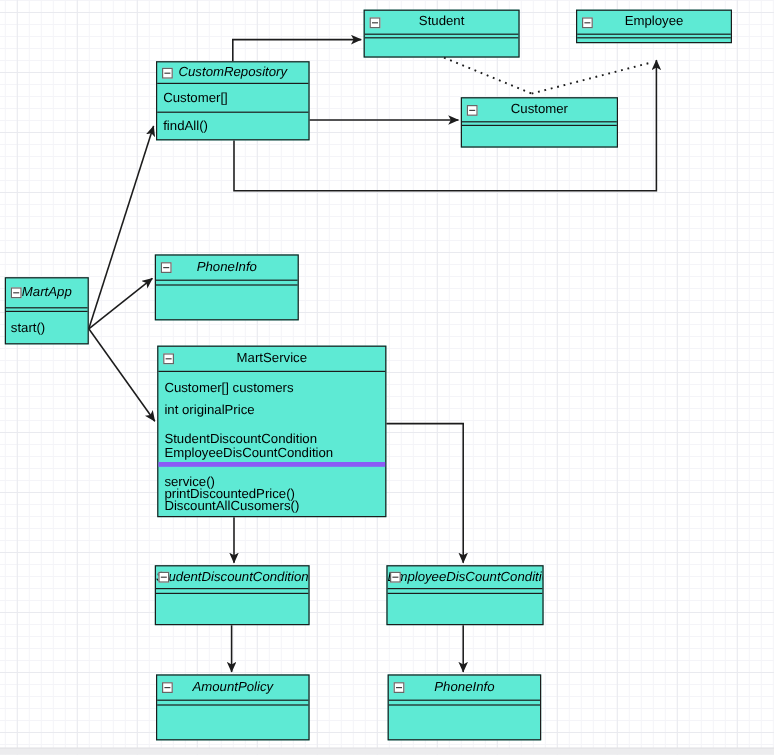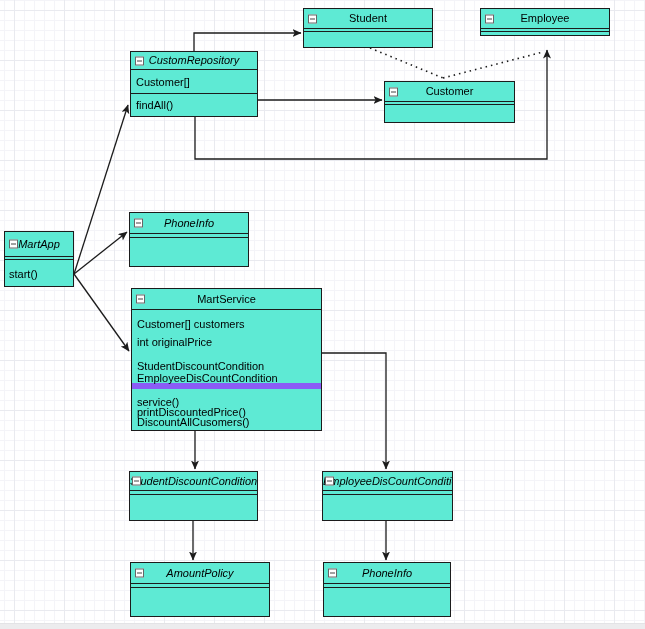--- a/index.html
+++ b/index.html
@@ -37,21 +37,21 @@
   .divide { border-bottom:1px solid #1c1c1c; }
   .collapse {
     position:absolute; left:4px; top:50%; transform:translateY(-50%);
     width:9px; height:9px; border:1px solid #666; background:#fff;
   }
   .collapse::after {
     content:""; position:absolute; left:1px; right:1px; top:3px;
     border-top:1px solid #444;
   }
   .tight .collapse { left:2px; }
-  .attrs { font-size:11px; padding:7px 5px 4px 5px; border-bottom:6px solid #8b5cf6; }
+  .attrs { font-size:11px; padding:7px 5px 4px 5px; border-bottom:4px solid #8b5cf6; }
   .attrs .ln { line-height:12px; white-space:nowrap; }
   .methods { font-size:11px; padding:8px 5px 0 5px; }
   .methods .ln { line-height:10px; white-space:nowrap; }
   #edges { position:absolute; inset:0; pointer-events:none; z-index:10; }
   .bottom-strip {
     position:absolute; left:0; right:0; bottom:0; height:6px;
     background:#ececee; border-top:1px solid #e3e3e6; z-index:20;
   }
 </style>
 </head>
@@ -136,21 +136,21 @@
 </div>
 
 <div class="uml-box abstract tight" style="left:322px;top:471px;width:131px;height:50px">
   <div class="title" style="height:19px;line-height:18px">
     <span class="collapse"></span>
     <span>EmployeeDisCountCondition</span>
   </div>
   <div class="strip" style="height:4px"></div>
 </div>
 
-<div class="uml-box abstract" style="left:130px;top:562px;width:140px;height:55px">
+<div class="uml-box abstract" style="left:130px;top:562px;width:128px;height:55px">
   <div class="title" style="height:21px;line-height:20px">
     <span class="collapse"></span>
     <span>AmountPolicy</span>
   </div>
   <div class="strip" style="height:4px"></div>
 </div>
 
 <div class="uml-box abstract" style="left:323px;top:562px;width:128px;height:55px">
   <div class="title" style="height:21px;line-height:20px">
     <span class="collapse"></span>

